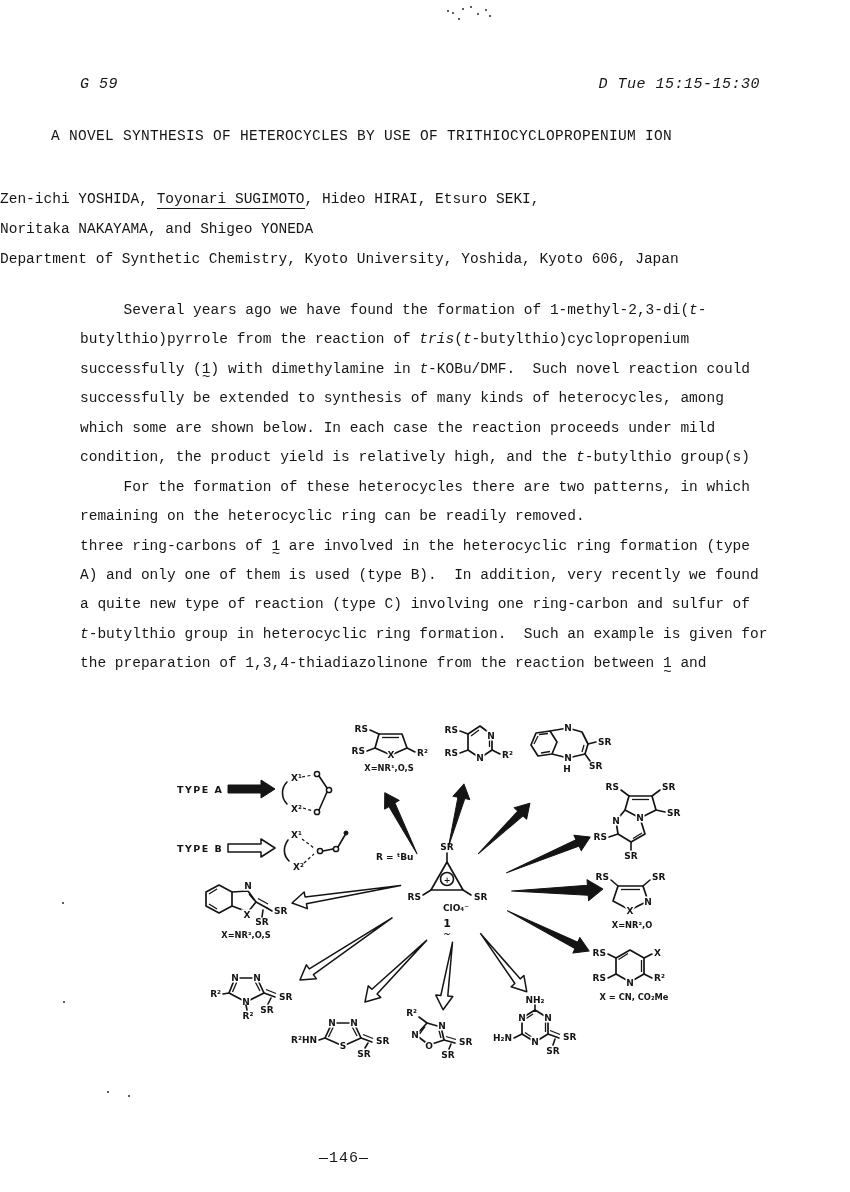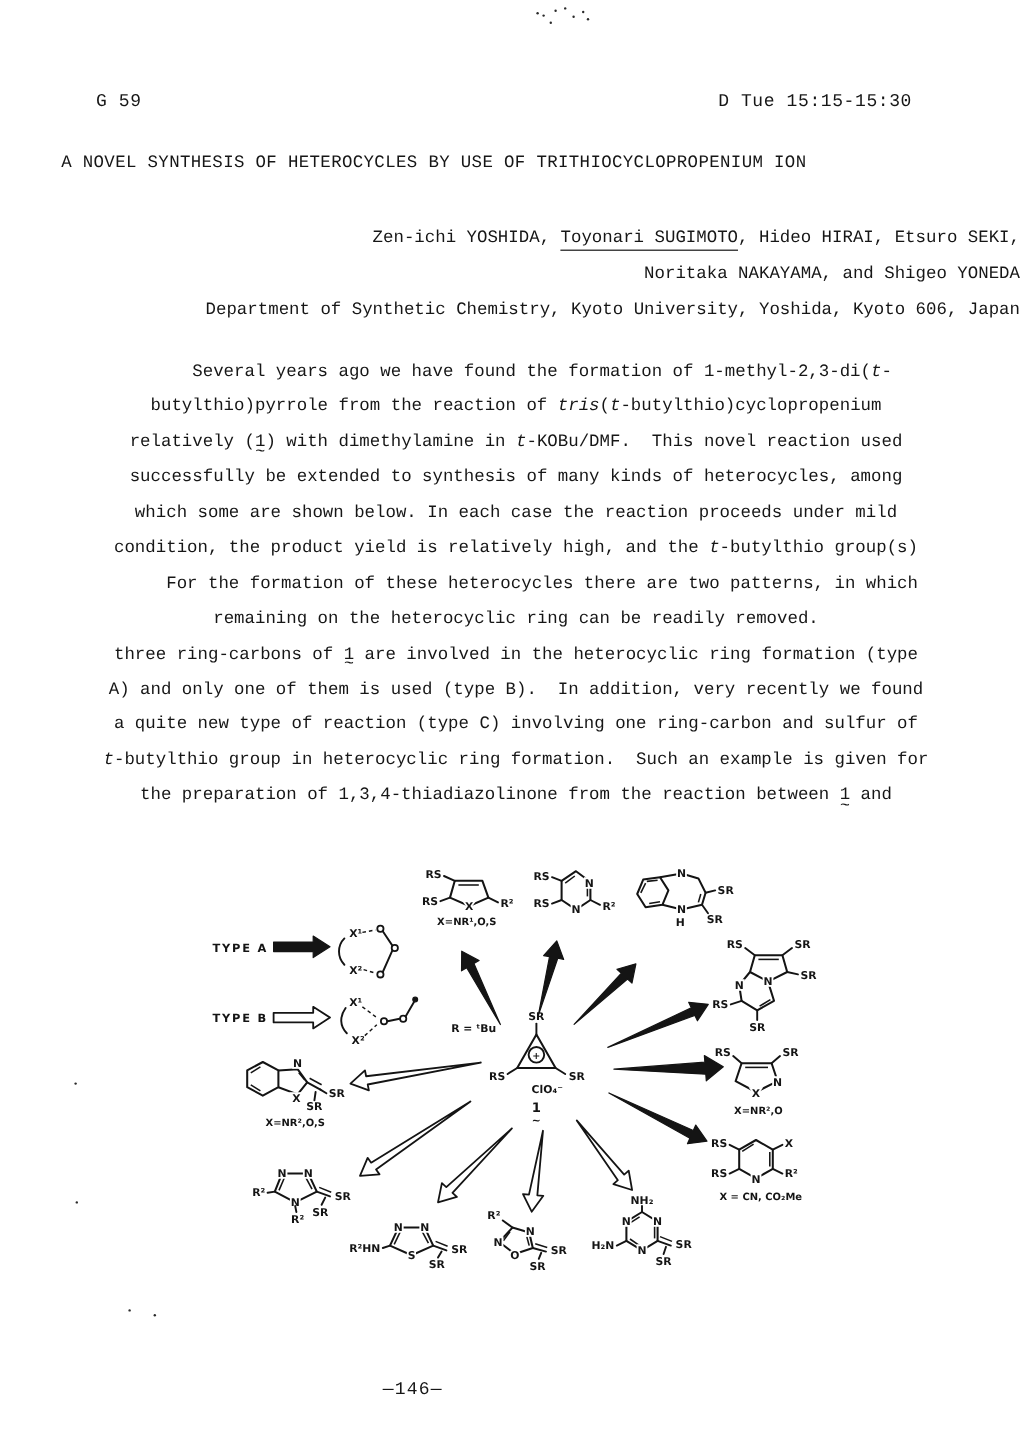--- a/index.html
+++ b/index.html
@@ -1,25 +1,25 @@
 <!DOCTYPE html>
 <html><head>
 <meta charset="utf-8">
 <style>
   html,body{margin:0;padding:0;background:#e8e8e8;}
   .page{position:relative;width:850px;height:1192px;background:#ffffff;color:#161616;
         font-family:"Liberation Mono",monospace;overflow:hidden;}
   .hdr{position:absolute;top:76px;left:80px;right:90px;display:flex;justify-content:space-between;
-       font-size:15px;letter-spacing:0.5px;}
+       font-size:15px;letter-spacing:0.5px;font-style:italic;}
   .title{position:absolute;top:128px;left:0;width:723px;text-align:center;font-size:14.5px;letter-spacing:0.3px;font-family:Liberation Mono, monospace;}
-  .authors{position:absolute;top:184px;left:0;width:850px;text-align:right;font-size:14.5px;}
+  .authors{position:absolute;top:184px;left:0;width:850px;text-align:left;font-size:14.5px;}
   .authors .aline{height:30px;line-height:30px;white-space:pre;}
   .un{border-bottom:1.2px solid #161616;padding-bottom:1px;}
   .textblock{position:absolute;top:296px;left:80px;width:700px;font-size:14.5px;}
-  .tline{height:29.45px;line-height:29.45px;white-space:pre;text-align:center;}
+  .tline{height:29.45px;line-height:29.45px;white-space:pre;}
   .it{font-style:italic;}
   .tld{position:relative;display:inline-block;}
   .tld::after{content:"~";position:absolute;left:0;width:100%;top:0.62em;text-align:center;font-size:0.95em;}
   .footer{position:absolute;top:1150px;left:0;width:688px;text-align:center;font-size:15px;letter-spacing:1px;}
   .scheme{position:absolute;top:690px;left:0;}
   .spk{position:absolute;width:2px;height:2px;background:#2a2a2a;border-radius:50%;}
   
   .ln{stroke:#141414;stroke-width:1.6;fill:none;stroke-linecap:round;}
   .ring{stroke:#141414;stroke-width:1.7;fill:none;stroke-linejoin:round;}
   .db{stroke:#141414;stroke-width:1.3;fill:none;}
@@ -60,21 +60,21 @@
 
   <div class="authors">
     <div class="aline"><span>Zen-ichi YOSHIDA, </span><span class="un">Toyonari SUGIMOTO</span><span>, Hideo HIRAI, Etsuro SEKI,</span></div>
     <div class="aline">Noritaka NAKAYAMA, and Shigeo YONEDA</div>
     <div class="aline">Department of Synthetic Chemistry, Kyoto University, Yoshida, Kyoto 606, Japan</div>
   </div>
 
   <div class="textblock">
       <div class="tline"><span>     Several years ago we have found the formation of 1-methyl-2,3-di(</span><span class="it">t</span><span>-</span></div>
       <div class="tline"><span>butylthio)pyrrole from the reaction of </span><span class="it">tris</span><span>(</span><span class="it">t</span><span>-butylthio)cyclopropenium</span></div>
-      <div class="tline"><span>relatively (</span><span class="tld">1</span><span>) with dimethylamine in </span><span class="it">t</span><span>-KOBu/DMF.  This novel reaction used</span></div>
+      <div class="tline"><span>successfully (</span><span class="tld">1</span><span>) with dimethylamine in </span><span class="it">t</span><span>-KOBu/DMF.  Such novel reaction could</span></div>
       <div class="tline"><span>successfully be extended to synthesis of many kinds of heterocycles, among</span></div>
       <div class="tline"><span>which some are shown below. In each case the reaction proceeds under mild</span></div>
       <div class="tline"><span>condition, the product yield is relatively high, and the </span><span class="it">t</span><span>-butylthio group(s)</span></div>
       <div class="tline"><span>     For the formation of these heterocycles there are two patterns, in which</span></div>
       <div class="tline"><span>remaining on the heterocyclic ring can be readily removed.</span></div>
       <div class="tline"><span>three ring-carbons of </span><span class="tld">1</span><span> are involved in the heterocyclic ring formation (type</span></div>
       <div class="tline"><span>A) and only one of them is used (type B).  In addition, very recently we found</span></div>
       <div class="tline"><span>a quite new type of reaction (type C) involving one ring-carbon and sulfur of</span></div>
       <div class="tline"><span class="it">t</span><span>-butylthio group in heterocyclic ring formation.  Such an example is given for</span></div>
       <div class="tline"><span>the preparation of 1,3,4-thiadiazolinone from the reaction between </span><span class="tld">1</span><span> and</span></div>

